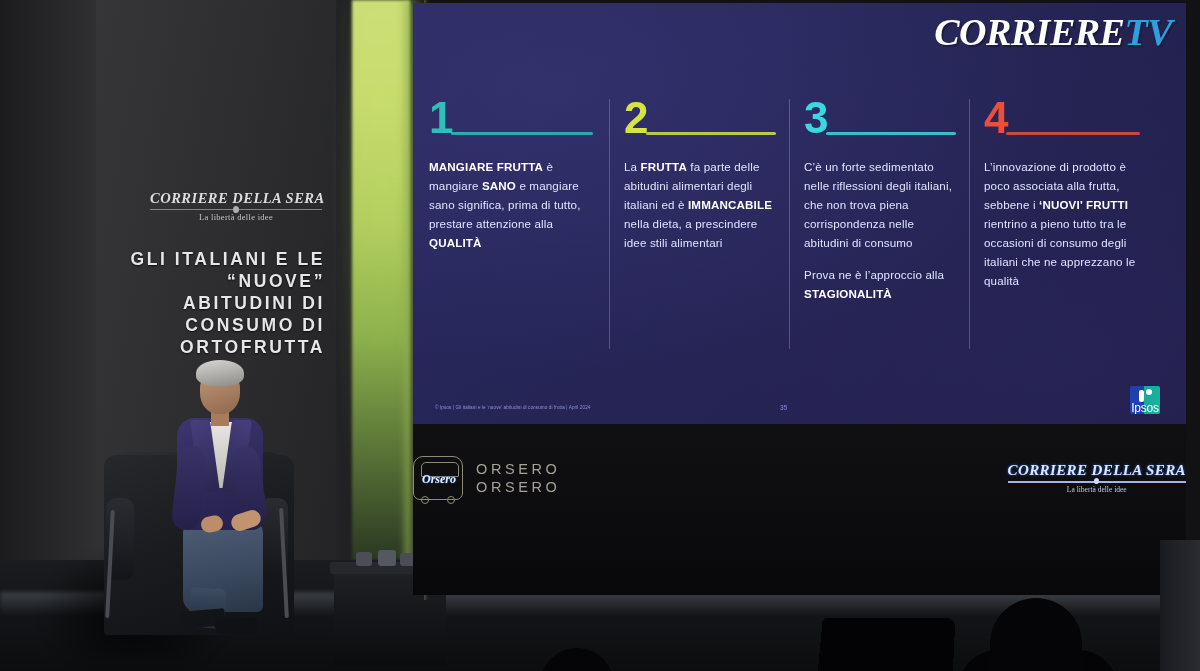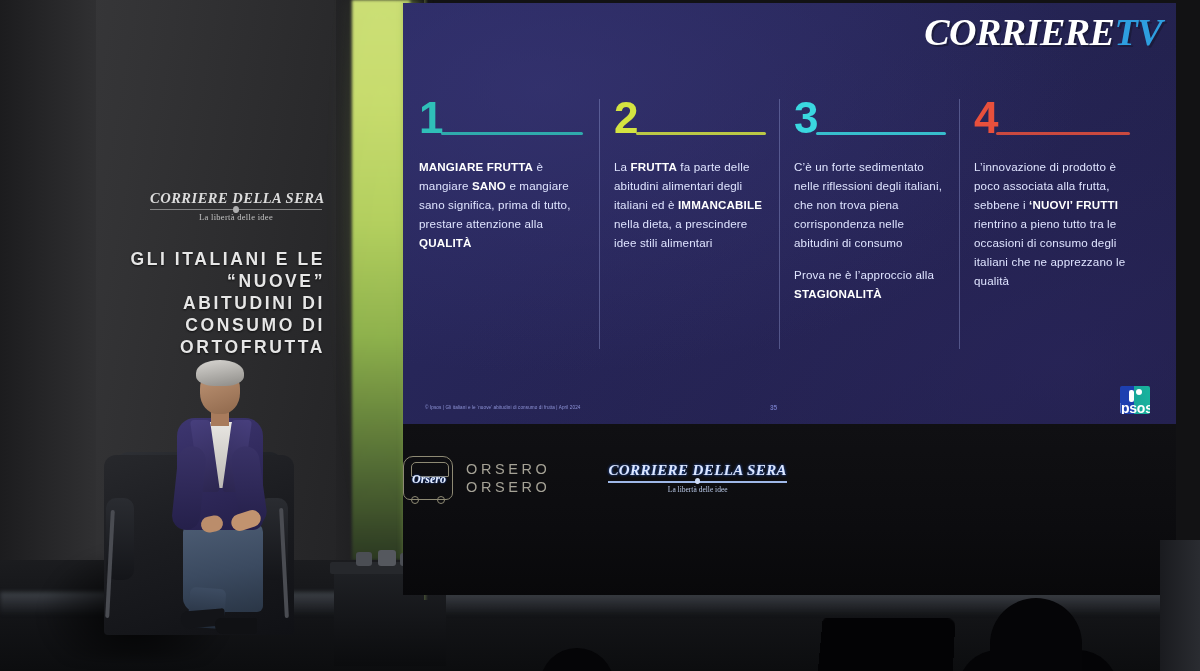--- a/index.html
+++ b/index.html
@@ -195,21 +195,21 @@
   .side-table-top {
     position:absolute; left:330px; top:562px; width:122px; height:12px;
     background:#26282c; border-radius:2px;
   }
   .st-obj1 { position:absolute; left:356px; top:552px; width:16px; height:14px; background:#4b4e54; border-radius:3px; }
   .st-obj2 { position:absolute; left:378px; top:550px; width:18px; height:16px; background:#55585e; border-radius:3px; }
   .st-obj3 { position:absolute; left:400px; top:553px; width:15px; height:13px; background:#4a4d53; border-radius:3px; }
 
   
   #screen {
-    position:absolute; left:403px; top:3px; width:773px; height:592px;
+    position:absolute; left:413px; top:3px; width:773px; height:592px;
     background:#4c1d95;
     overflow:hidden;
   }
   .screen-edge-l {
     position:absolute; left:424px; top:0; width:4px; height:600px;
     background:linear-gradient(90deg,rgba(120,140,80,.45),rgba(20,22,18,0));
   }
 
   #slide {
     position:absolute; left:0; top:0; width:773px; height:421px;
@@ -284,28 +284,28 @@
   }
   .ipsos-bar {
     position:absolute; left:9px; top:4px; width:5px; height:12px;
     background:#fff; border-radius:2px;
   }
   .ipsos-dot {
     position:absolute; left:16px; top:3px; width:6px; height:6px;
     border-radius:50%; background:#fff;
   }
   .ipsos-word {
-    position:relative; font-size:14px; font-weight:bold; color:#fff;
+    position:relative; font-size:12px; font-weight:normal; color:#fff;
     line-height:11px; letter-spacing:-.2px;
   }
 
   
   .bottom-logos {
     position:absolute; left:0; top:430px; width:773px; height:90px;
-    display:flex; align-items:center; justify-content:flex-start; gap:58px;
+    display:flex; align-items:center; justify-content:space-between; gap:58px;
   }
   .orsero { display:flex; align-items:center; gap:13px; }
   .orsero-mark {
     width:50px; height:44px;
     border:1.6px solid #8e8a74; border-radius:10px 10px 7px 7px;
     position:relative;
   }
   .orsero-mark::before {
     content:""; position:absolute; left:7px; top:5px; width:36px; height:13px;
     border:1.4px solid #8e8a74; border-radius:5px 5px 1px 1px;

